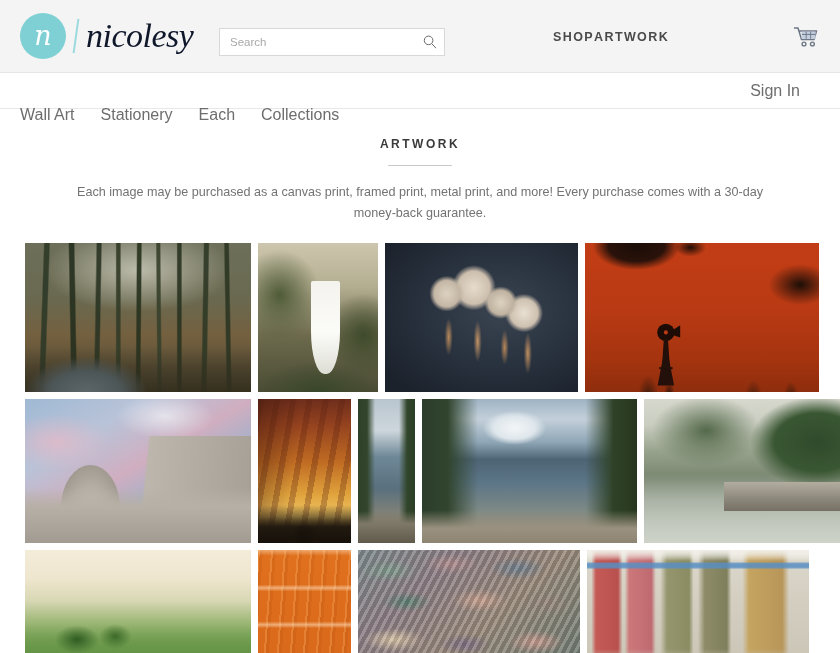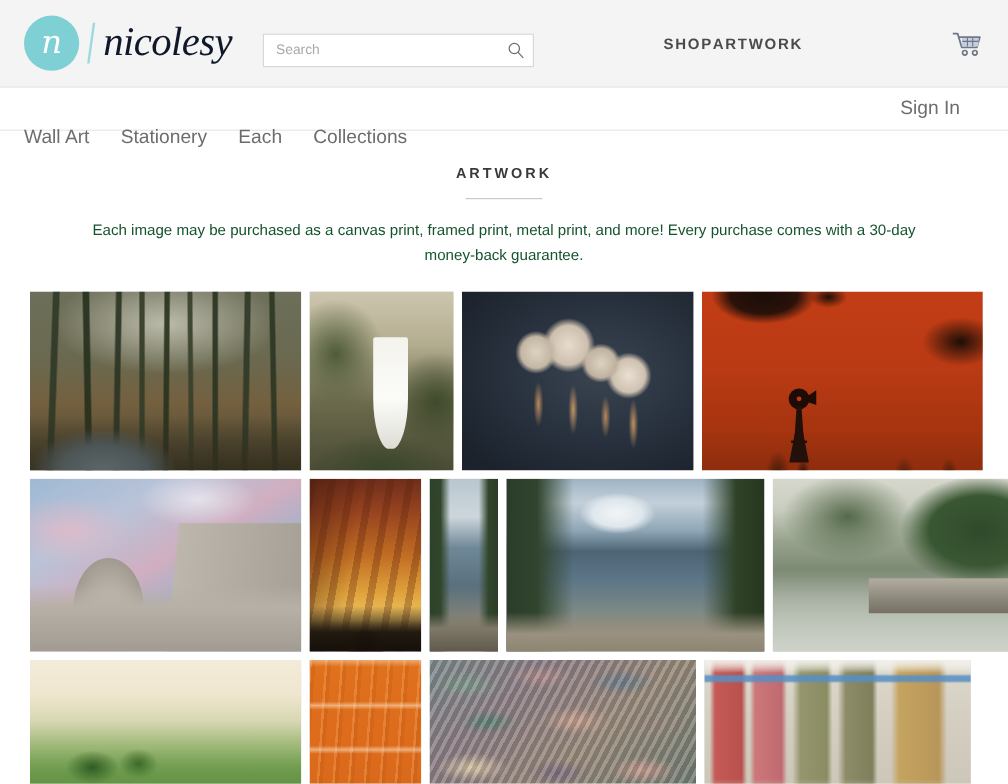--- a/index.html
+++ b/index.html
@@ -178,21 +178,21 @@
     height: 1px;
     background: #c9c9c9;
     margin: 14px auto 0;
   }
 
   .page-desc {
     margin: 16px auto 16px;
     width: 710px;
     font-size: 12.6px;
     line-height: 1.65;
-    color: #14532d;
+    color: #737373;
     text-align: center;
   }
 
   
   .gallery {
     margin: 19px 25px 0 25px;
     display: flex;
     flex-direction: column;
     gap: 7px;
   }

